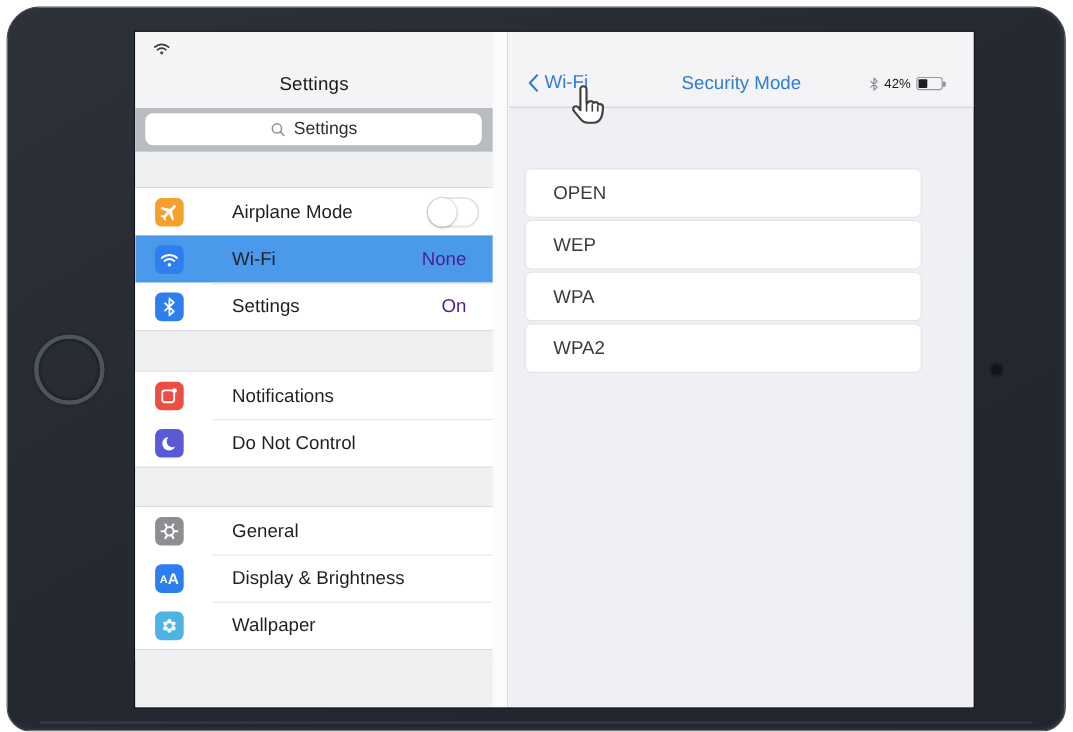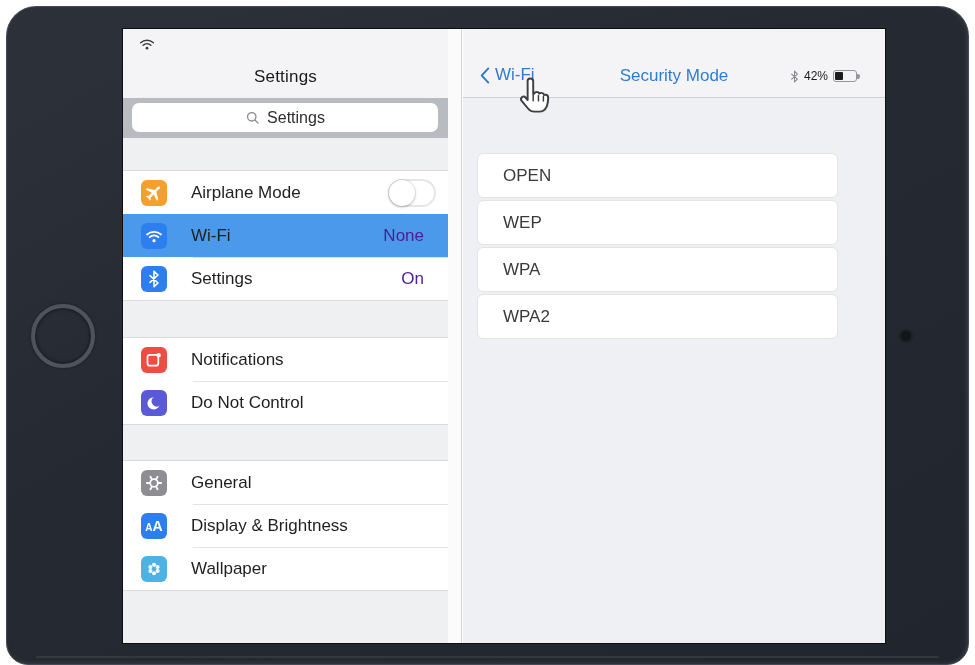--- a/index.html
+++ b/index.html
@@ -40,21 +40,21 @@
   .gap3 { height:37px; }
   .gap-tail { height:10px; border-bottom:none; }
   .group { background:#ffffff; }
   .row { position:relative; height:43px; display:flex; align-items:center; padding-left:18px; background:#fff; }
   .row + .row::before { content:""; position:absolute; left:70px; right:0; top:0; height:1px; background:#e3e3e7; }
   .row.selected { background:#4a99ea; }
   .row.selected::before { display:none; }
   .row-icon { width:26px; height:26px; border-radius:6px; display:flex; align-items:center; justify-content:center;
     flex:0 0 26px; }
   .row-icon svg { width:20px; height:20px; }
-  .row-label { margin-left:24px; font-size:17px; color:#1f1f21; flex:1 1 auto; white-space:nowrap; }
+  .row-label { margin-left:44px; font-size:17px; color:#1f1f21; flex:1 1 auto; white-space:nowrap; }
   .row-value { font-size:17px; color:#4c1d95; margin-right:24px; }
   .aa-glyph { color:#fff; font-weight:700; line-height:1; display:flex; align-items:flex-end; }
   .aa-glyph .a-small { font-size:10px; }
   .aa-glyph .a-big { font-size:14px; }
   .toggle { position:relative; width:48px; height:28px; border-radius:14px; background:#fff;
     border:2px solid #e6e6e9; margin-right:12px; flex:0 0 48px; }
   .toggle .knob { position:absolute; left:-1px; top:-1px; width:26px; height:26px; border-radius:50%;
     background:#fff; box-shadow:0 1px 3px rgba(0,0,0,.25), 0 0 0 1px rgba(0,0,0,.06); }
 
   

